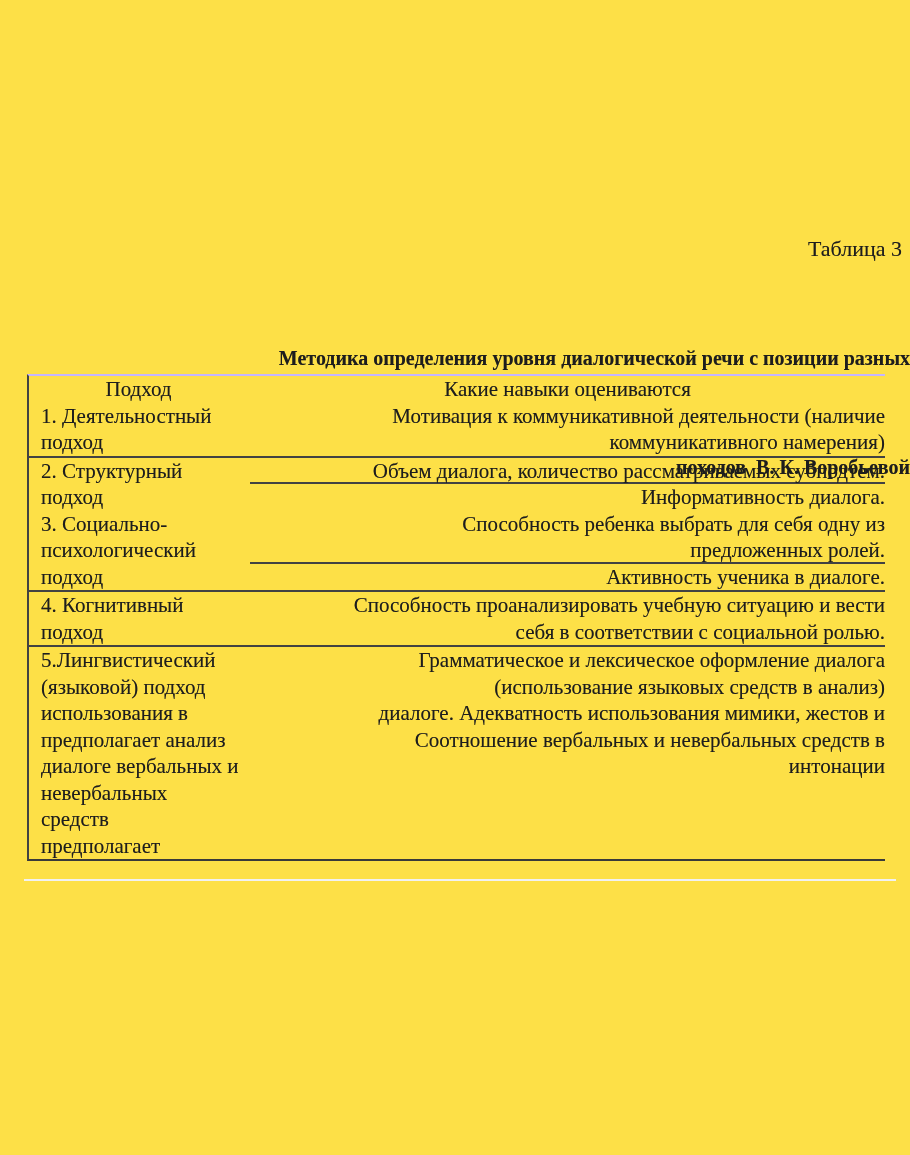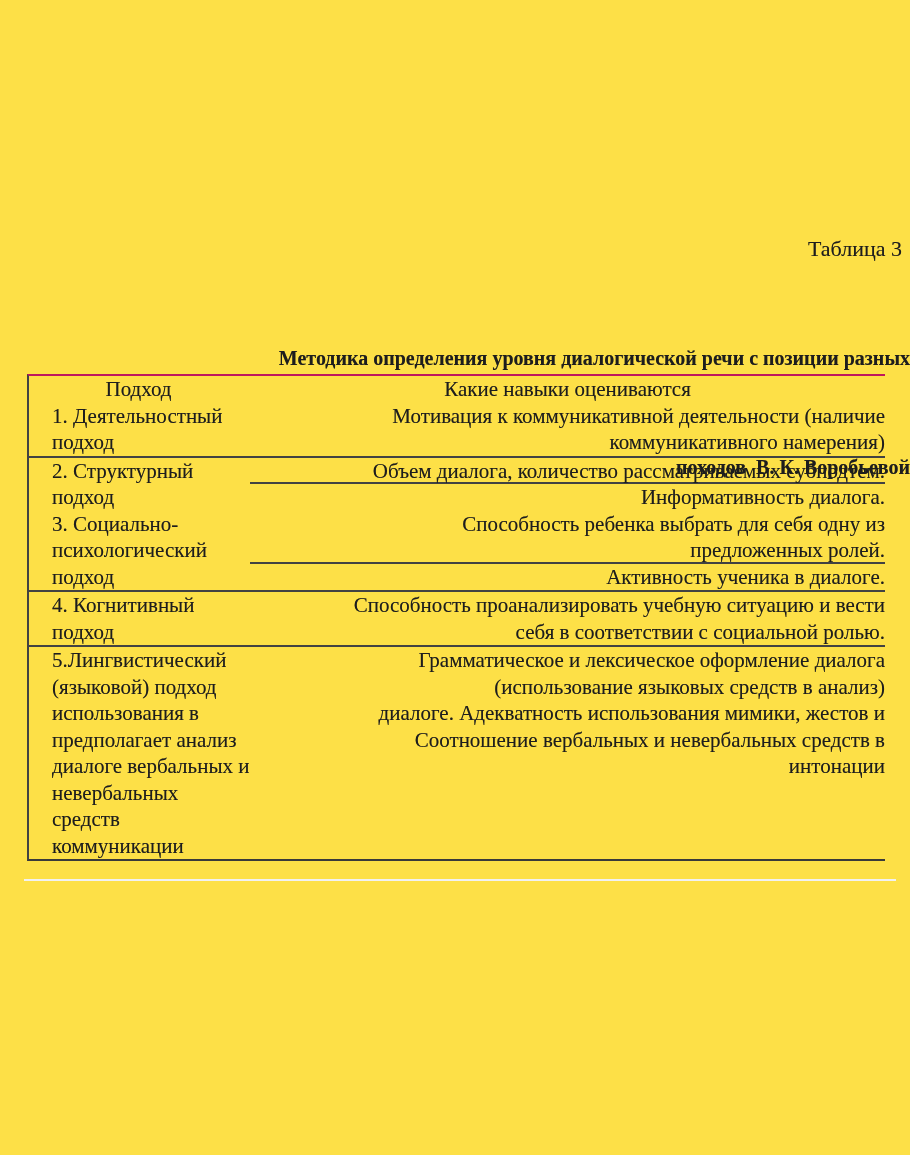--- a/index.html
+++ b/index.html
@@ -38,37 +38,37 @@
     line-height: 30px;
     white-space: pre;
     text-shadow: 0 0 0.5px rgba(40,40,40,0.45);
   }
   .doc-title .t1 { margin-bottom: 19px; }
   .scan-table {
     position: absolute;
     top: 374px;
     left: 27px;
     width: 856px;
-    border-top: 2px solid #be185d;
+    border-top: 2px solid #c4b5fd;
     border-left: 2px solid #424242;
     border-bottom: 2px solid #3a3a3a;
     font-size: 21px;
     text-shadow: 0 0 0.5px rgba(40,40,40,0.45);
   }
   .tr {
     display: flex;
     height: 26.5px;
     line-height: 26.5px;
     white-space: pre;
   }
   .tr.sep { border-bottom: 2px solid #424242; }
   .td-l {
     width: 221px;
     box-sizing: border-box;
-    padding-left: 23px;
+    padding-left: 12px;
     padding-right: 2px;
     overflow: visible;
   }
   .td-r {
     flex: 1;
     box-sizing: border-box;
     padding-left: 23px;
     overflow: visible;
     text-align: right;
   }
@@ -164,21 +164,21 @@
     </div>
     <div class="tr">
       <div class="td-l">невербальных</div>
       <div class="td-r"></div>
     </div>
     <div class="tr">
       <div class="td-l">средств</div>
       <div class="td-r"></div>
     </div>
     <div class="tr">
-      <div class="td-l">коммуникации</div>
+      <div class="td-l">предполагает</div>
       <div class="td-r"></div>
     </div>
 
   </div>
 
   <div class="scan-artifact-line"></div>
 
 </div>
 
 </body></html>

